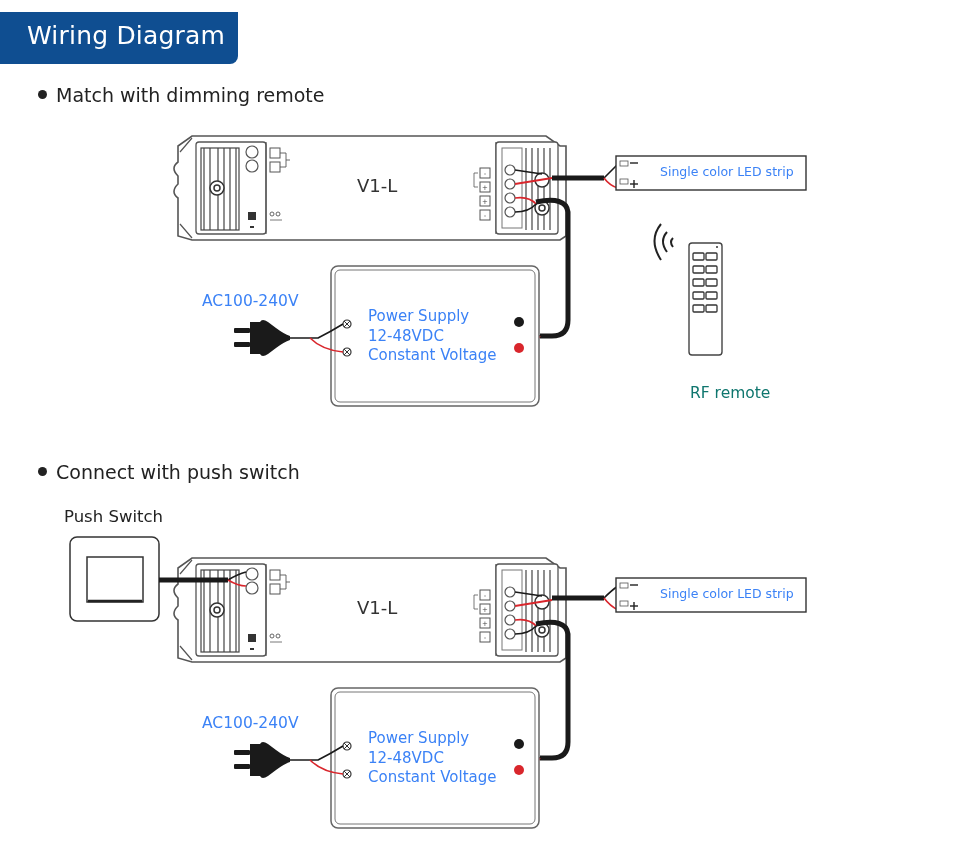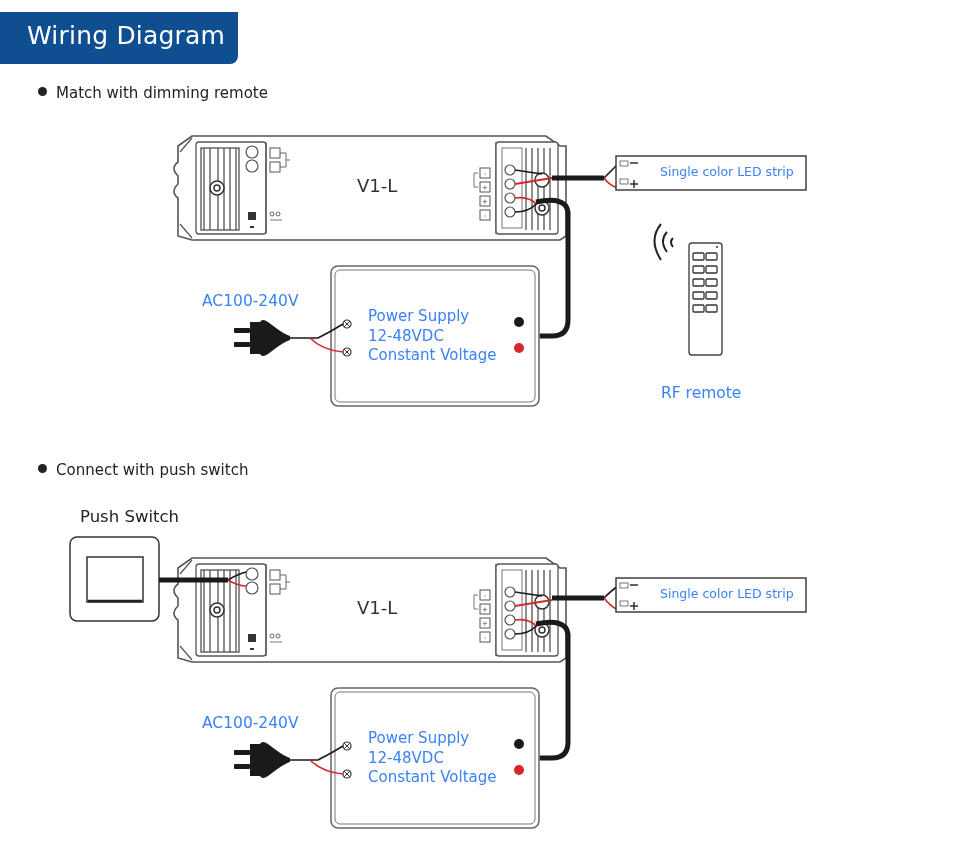--- a/index.html
+++ b/index.html
@@ -2,21 +2,21 @@
 <html><head>
 <meta charset="utf-8">
 <style>
   html, body { margin: 0; padding: 0; background: #ffffff; }
   body { width: 960px; height: 856px; position: relative; overflow: hidden;
          font-family: "DejaVu Sans", sans-serif; color: #333; }
   .header-tab { position: absolute; left: 0; top: 12px; width: 238px; height: 52px;
                 background: #0f4e91; border-radius: 0 0 8px 0; }
   .header-tab span { position: absolute; left: 27px; top: 9px; color: #fff;
                      font-size: 25px; letter-spacing: 0.2px; font-family: "DejaVu Sans", sans-serif; }
-  .bullet { position: absolute; font-size: 15px; color: #222; }
+  .bullet { position: absolute; font-size: 19px; color: #222; }
   .bullet .dot { display: inline-block; width: 9px; height: 9px; background: #222;
                  border-radius: 50%; margin-right: 9px; vertical-align: middle; position: relative; top: -2px; }
   .label { position: absolute; color: #3b82f6; white-space: nowrap; }
   svg { position: absolute; left: 0; top: 0; }
 </style>
 </head>
 <body>
 
 <div class="header-tab">
   <span>Wiring Diagram</span>
@@ -208,23 +208,23 @@
 </svg>
 
 <div class="label" style="left:357px; top:175px; font-size:18px; color:#333;">V1-L</div>
 <div class="label" style="left:660px; top:164px; font-size:12.5px;">Single color LED strip</div>
 <div class="label" style="left:368px; top:307px; font-size:15px; line-height:19.5px;">
   <div>Power Supply</div>
   <div>12-48VDC</div>
   <div>Constant Voltage</div>
 </div>
 <div class="label" style="left:202px; top:292px; font-size:15.5px;">AC100-240V</div>
-<div class="label" style="left:661px; top:384px; font-size:15.5px; color:#3b82f6;">RF remote</div>
-
-<div class="label" style="left:64px; top:507px; font-size:16.5px; color:#222;margin-left:16px;">Push Switch</div>
+<div class="label" style="left:690px; top:384px; font-size:15.5px; color:#0f766e;">RF remote</div>
+
+<div class="label" style="left:64px; top:507px; font-size:16.5px; color:#222;">Push Switch</div>
 <div class="label" style="left:357px; top:597px; font-size:18px; color:#333;">V1-L</div>
 <div class="label" style="left:660px; top:586px; font-size:12.5px;">Single color LED strip</div>
 <div class="label" style="left:368px; top:729px; font-size:15px; line-height:19.5px;">
   <div>Power Supply</div>
   <div>12-48VDC</div>
   <div>Constant Voltage</div>
 </div>
 <div class="label" style="left:202px; top:714px; font-size:15.5px;">AC100-240V</div>
 
 </body></html>

